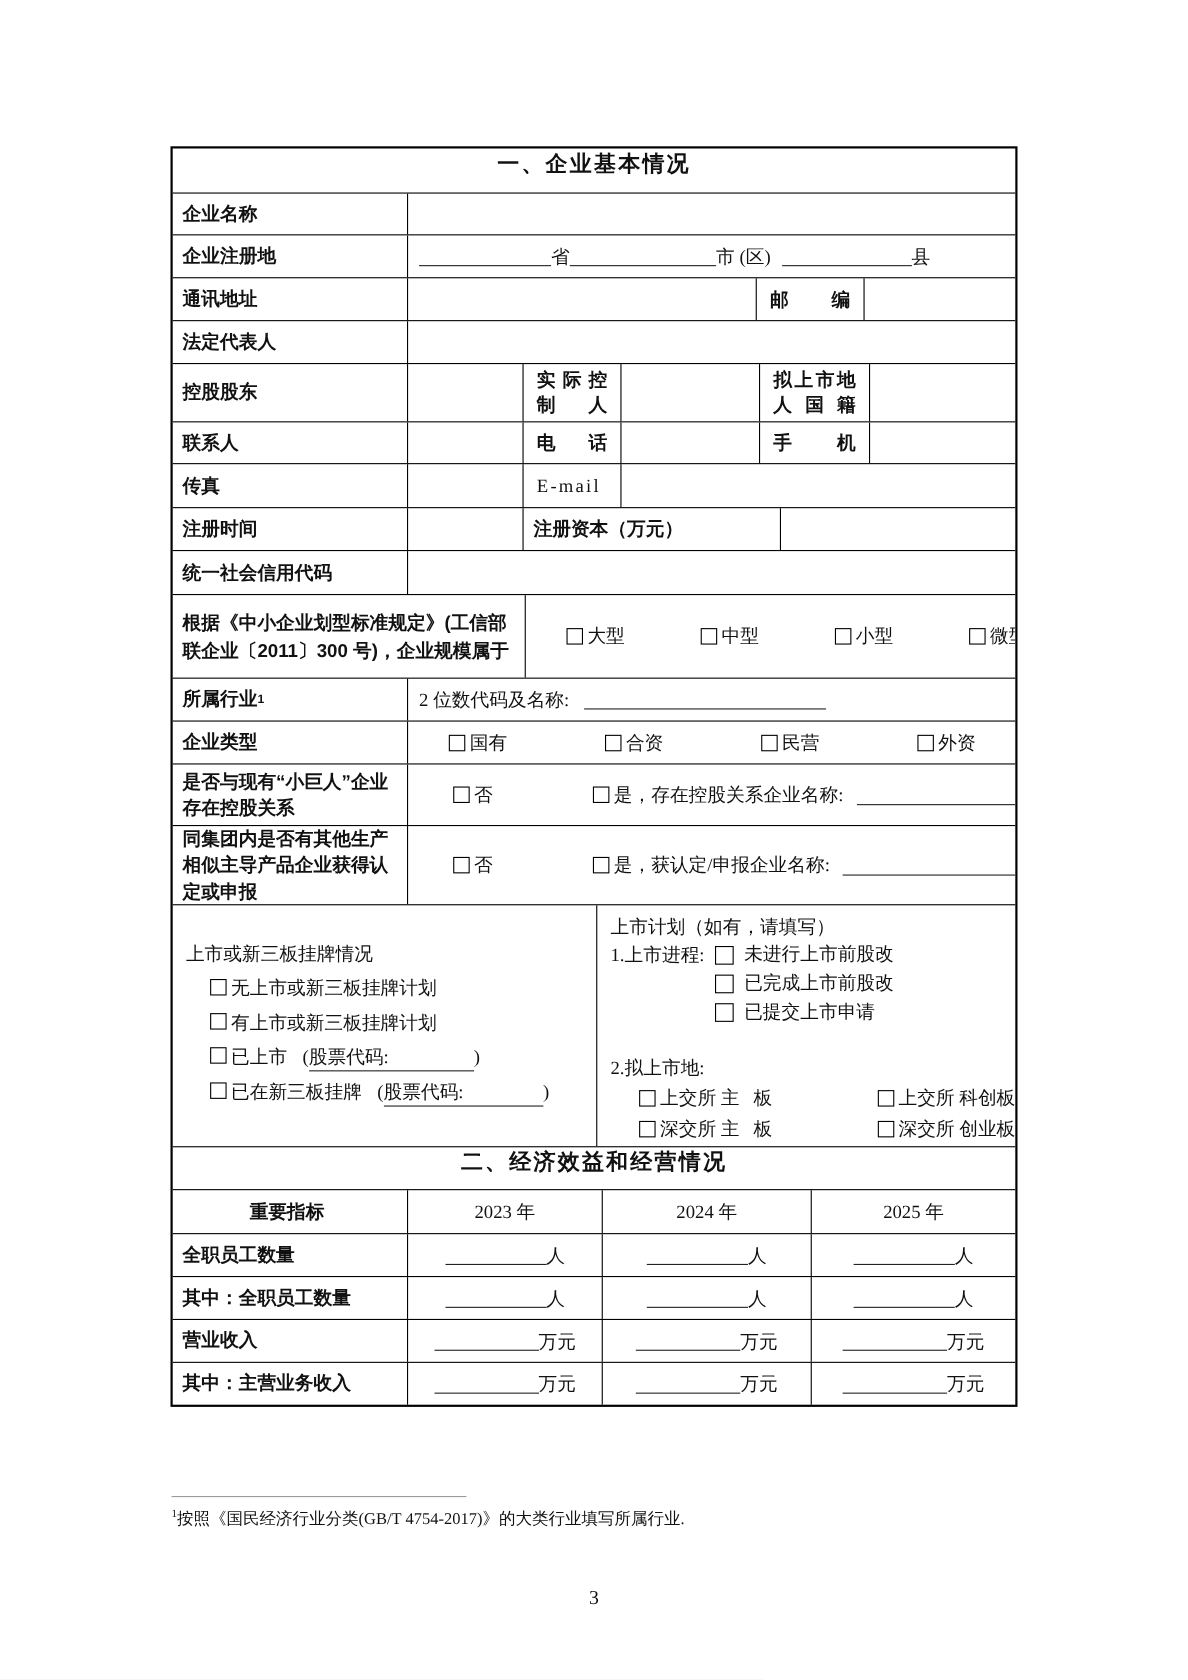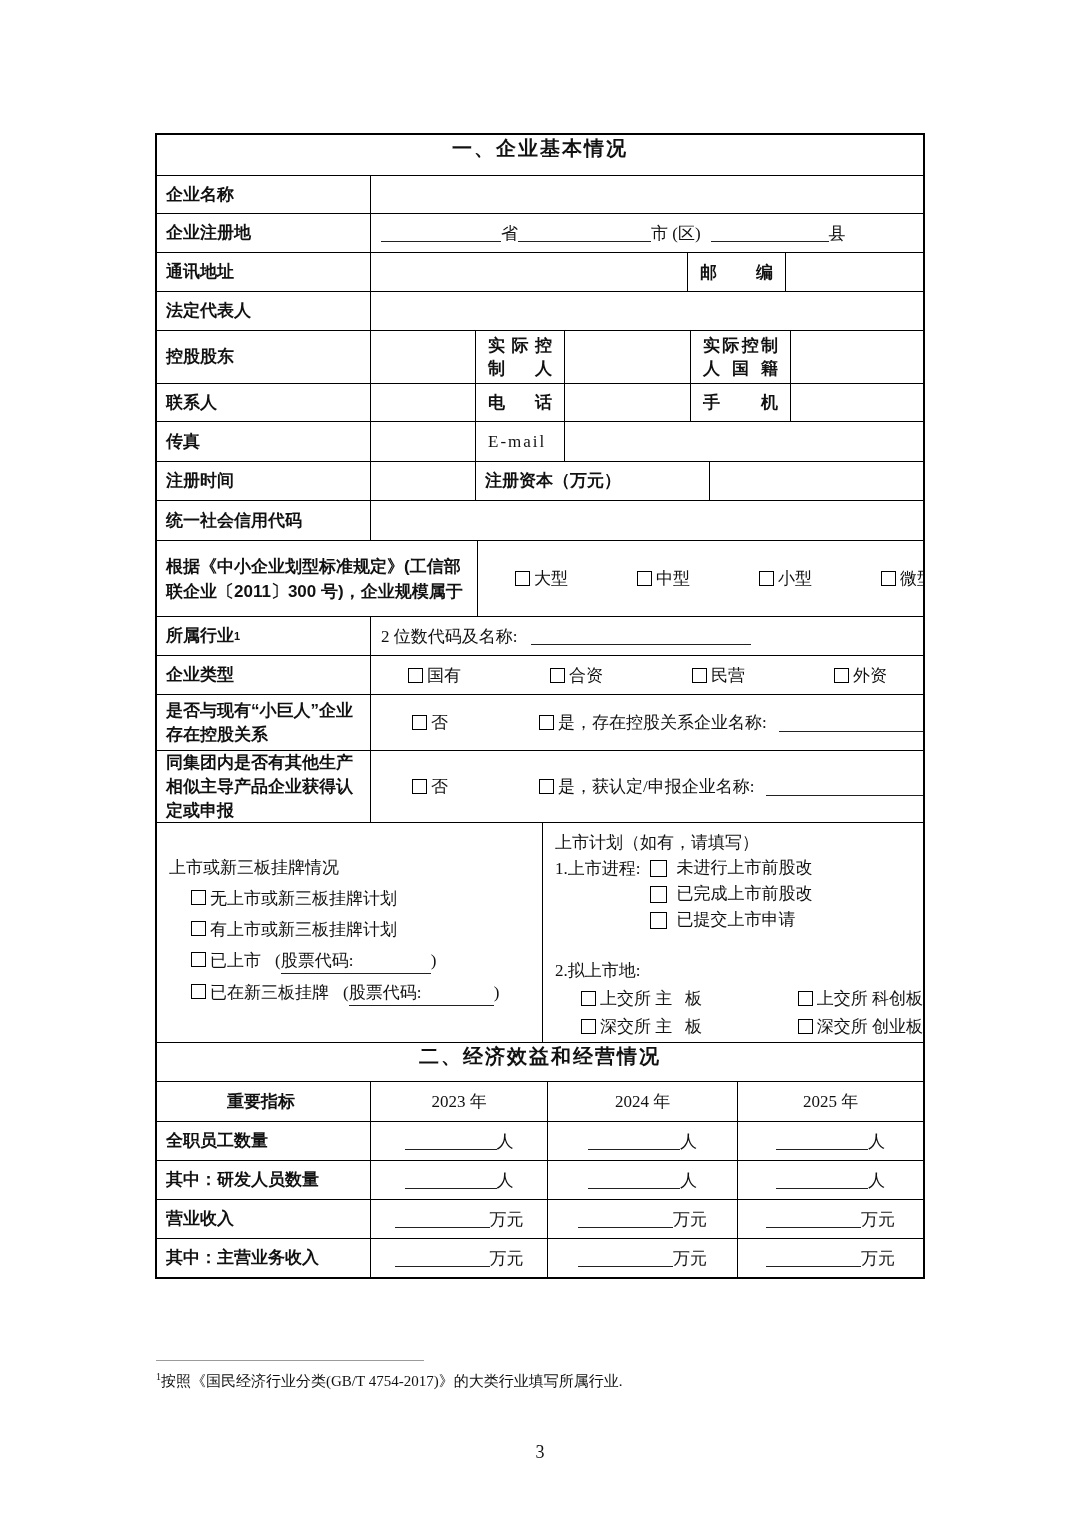--- a/index.html
+++ b/index.html
@@ -86,21 +86,21 @@
 
     <div class="row" style="height:53px">
       <div class="c lab" style="width:213px">控股股东</div>
       <div class="c" style="width:105px"></div>
       <div class="c slab" style="width:89px">
         <div class="spread-line">实际控</div>
         <div class="spread-line">制人</div>
       </div>
       <div class="c" style="width:126px"></div>
       <div class="c slab" style="width:100px">
-        <div class="spread-line">实际控制</div>
+        <div class="spread-line">拟上市地</div>
         <div class="spread-line">人国籍</div>
       </div>
       <div class="c grow"></div>
     </div>
 
     <div class="row" style="height:38px">
       <div class="c lab" style="width:213px">联系人</div>
       <div class="c" style="width:105px"></div>
       <div class="c slab" style="width:89px">
         <div class="spread-line">电话</div>
@@ -233,21 +233,21 @@
           <span class="blank" style="width:92px"></span>
           <span>人</span>
         </div>
       <div class="c v ec grow">
           <span class="blank" style="width:92px"></span>
           <span>人</span>
         </div>
     </div>
 
     <div class="row" style="height:39px">
-      <div class="c lab" style="width:213px">其中：研发人员数量</div>
+      <div class="c lab" style="width:213px">其中：全职员工数量</div>
       <div class="c v ec" style="width:177px">
           <span class="blank" style="width:92px"></span>
           <span>人</span>
         </div>
       <div class="c v ec" style="width:190px">
           <span class="blank" style="width:92px"></span>
           <span>人</span>
         </div>
       <div class="c v ec grow">
           <span class="blank" style="width:92px"></span>

